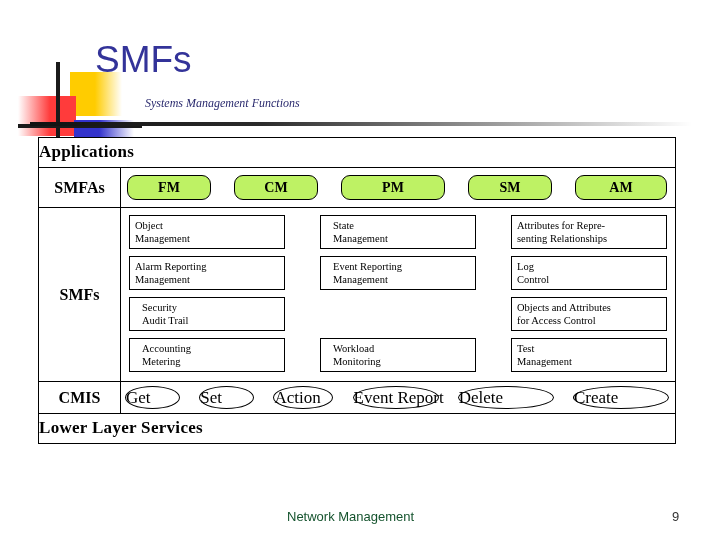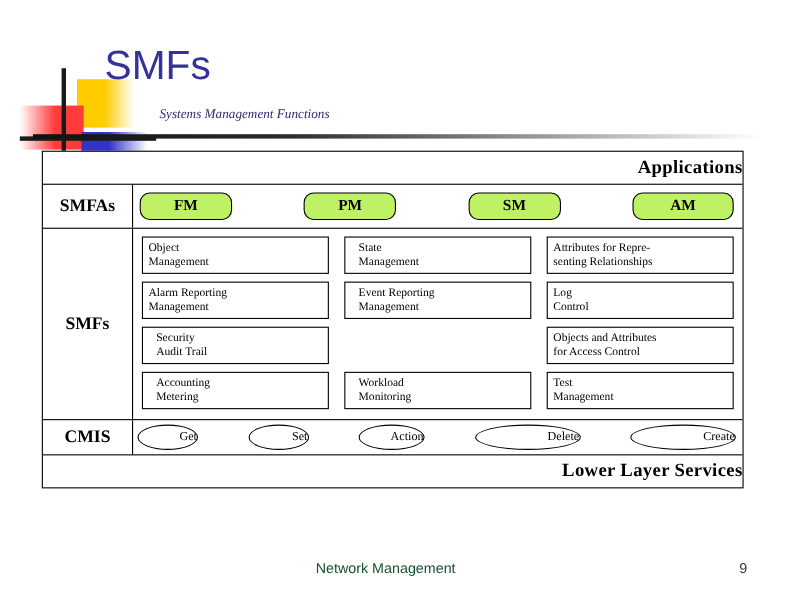--- a/index.html
+++ b/index.html
@@ -97,21 +97,21 @@
   }
   .band {
     display: flex;
     border-bottom: 1.5px solid #000;
     box-sizing: border-box;
   }
   .band:last-child { border-bottom: none; }
 
   .band-title {
     width: 100%;
-    text-align: right;
+    text-align: left;
     font-weight: bold;
     font-size: 17px;
     padding: 4px 0 5px 0;
     letter-spacing: 0.3px;
   }
 
   .rowlabel {
     width: 82px;
     min-width: 82px;
     border-right: 1.5px solid #000;
@@ -140,37 +140,37 @@
     height: 25px;
     line-height: 23px;
     text-align: center;
     font-weight: bold;
     font-size: 14px;
     box-sizing: border-box;
     background: #bef264;
   }
   .pill-fm { width: 84px; }
   .pill-cm { width: 84px; }
-  .pill-pm { width: 84px; }
+  .pill-pm { width: 104px; }
   .pill-sm { width: 84px; }
   .pill-am { width: 92px; }
 
   
   #smfs-body {
     padding: 7px 8px 7px 8px;
   }
   .smf-row {
     display: flex;
     justify-content: space-between;
     margin-bottom: 7px;
   }
   .smf-row:last-child { margin-bottom: 2px; }
 
   .smfbox {
-    width: 170px;
+    width: 156px;
     min-height: 32px;
     border: 1.5px solid #000;
     box-sizing: border-box;
     font-size: 10.5px;
     line-height: 13px;
     padding: 3px 5px 3px 5px;
     background: #fff;
   }
   .smfbox.center-text {
     text-align: center;
@@ -187,22 +187,22 @@
     display: flex;
     align-items: center;
     justify-content: space-between;
     padding: 4px 6px 4px 4px;
   }
   .ellipse {
     border: 1.5px solid #000;
     border-radius: 50%;
     height: 23px;
     line-height: 21px;
-    text-align: right;
-    font-size: 11px;
+    text-align: left;
+    font-size: 17px;
     box-sizing: border-box;
     background: #fff;
     white-space: nowrap;
     overflow: visible;
   }
   .el-get    { width: 55px; }
   .el-set    { width: 55px; }
   .el-action { width: 60px; }
   .el-cancel { width: 88px; }
   .el-event  { width: 86px; }
@@ -246,20 +246,21 @@
 <div id="diagram">
 
   <div class="band">
     <div class="band-title">Applications</div>
   </div>
 
   <div class="band">
     <div class="rowlabel">SMFAs</div>
     <div class="rowbody" id="smfas-body">
       <div class="pill pill-fm">FM</div>
+      <div class="pill pill-cm">CM</div>
       <div class="pill pill-pm">PM</div>
       <div class="pill pill-sm">SM</div>
       <div class="pill pill-am">AM</div>
     </div>
   </div>
 
   <div class="band">
     <div class="rowlabel">SMFs</div>
     <div class="rowbody" id="smfs-body">
 
@@ -289,20 +290,21 @@
 
     </div>
   </div>
 
   <div class="band">
     <div class="rowlabel">CMIS</div>
     <div class="rowbody" id="cmis-body">
       <div class="ellipse el-get">Get</div>
       <div class="ellipse el-set">Set</div>
       <div class="ellipse el-action">Action</div>
+      <div class="ellipse el-event">Event Report</div>
       <div class="ellipse el-delete">Delete</div>
       <div class="ellipse el-create">Create</div>
     </div>
   </div>
 
   <div class="band">
     <div class="band-title">Lower Layer Services</div>
   </div>
 
 </div>

